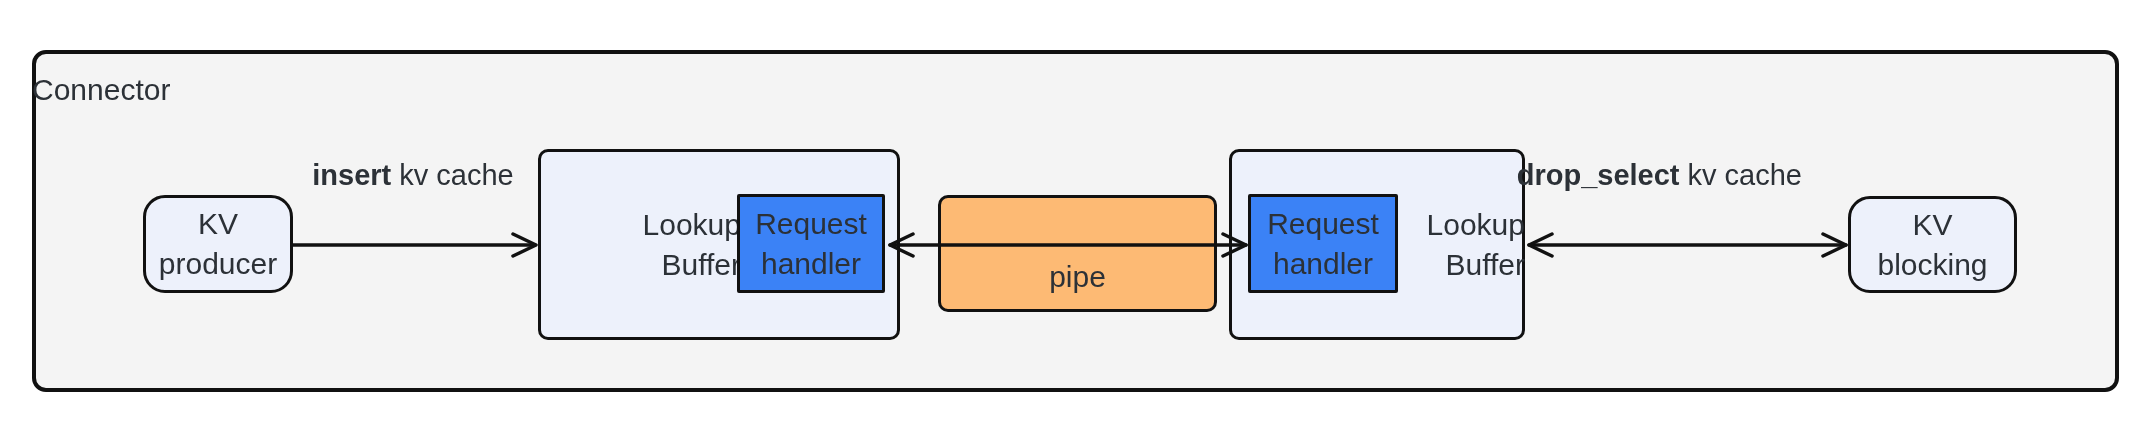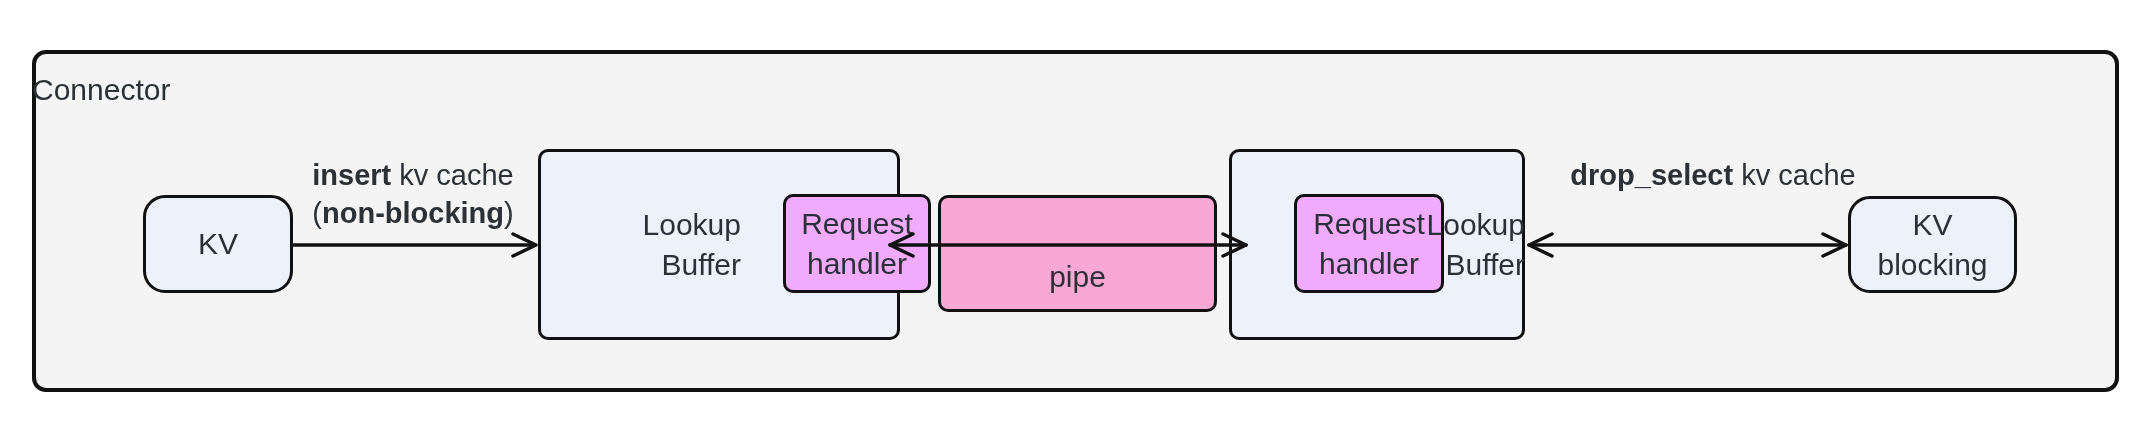--- a/index.html
+++ b/index.html
@@ -33,67 +33,67 @@
   .buffer-left  { left:538px;  top:149px; width:362px; height:191px; }
   .buffer-right { left:1229px; top:149px; width:296px; height:191px; }
   .buffer-label {
     position:absolute; top:0; height:100%;
     display:flex; flex-direction:column; align-items:flex-end; justify-content:center;
     font-size:30px; line-height:40px; text-align:center;
   }
   .buffer-left  .buffer-label { left:52px;  width:148px; }
   .buffer-right .buffer-label { left:166px; width:127px; }
   .handler {
-    position:absolute; background:#f0abfc;
-    border:3.5px solid #111111; border-radius:10px;
+    position:absolute; background:#3b82f6;
+    border:3.5px solid #111111; border-radius:2px;
     display:flex; flex-direction:column; align-items:center; justify-content:center;
-    font-size:30px; line-height:40px; text-align:center;margin-left:46px;
+    font-size:30px; line-height:40px; text-align:center;
   }
   .buffer-left  .handler { left:196px; top:42px; width:148px; height:99px; }
   .buffer-right .handler { left:16px;  top:42px; width:150px; height:99px; }
 
   .pipe-box {
     position:absolute; left:938px; top:195px; width:279px; height:117px;
-    background:#f9a8d4; border:3.5px solid #111111; border-radius:10px;
+    background:#fdba74; border:3.5px solid #111111; border-radius:10px;
     display:flex; flex-direction:column; align-items:center; justify-content:flex-end;
     padding-bottom:12px; font-size:30px; line-height:40px;
   }
 
   .edge-label {
     position:absolute; top:156px; text-align:center;
     font-size:29px; line-height:38px; color:#2c3137;
   }
   .edge-label b { font-weight:bold; }
   .edge-label-insert { left:280px; width:266px; }
-  .edge-label-drop   { left:1545px; width:336px; }
+  .edge-label-drop   { left:1466px; width:336px;text-align:right; }
 
   svg.arrow { position:absolute; overflow:visible; }
   svg.arrow line, svg.arrow polyline {
     stroke:#111111; stroke-width:3.5; fill:none;
     stroke-linecap:round; stroke-linejoin:round;
   }
   .arrow-insert { left:292px;  top:229px; }
   .arrow-pipe   { left:886px;  top:229px; }
   .arrow-drop   { left:1526px; top:229px; }
 </style>
 </head>
 <body>
 
 <div class="canvas">
 
   <div class="connector-box"></div>
   <div class="connector-title">Connector</div>
 
   <div class="node kv-producer">
     <div>KV</div>
+    <div>producer</div>
   </div>
 
   <div class="edge-label edge-label-insert">
     <div><b>insert</b><span> kv cache</span></div>
-    <div><span>(</span><b>non-blocking</b><span>)</span></div>
   </div>
 
   <div class="buffer buffer-left">
     <div class="buffer-label">
       <div>Lookup</div>
       <div>Buffer</div>
     </div>
     <div class="handler">
       <div>Request</div>
       <div>handler</div>

